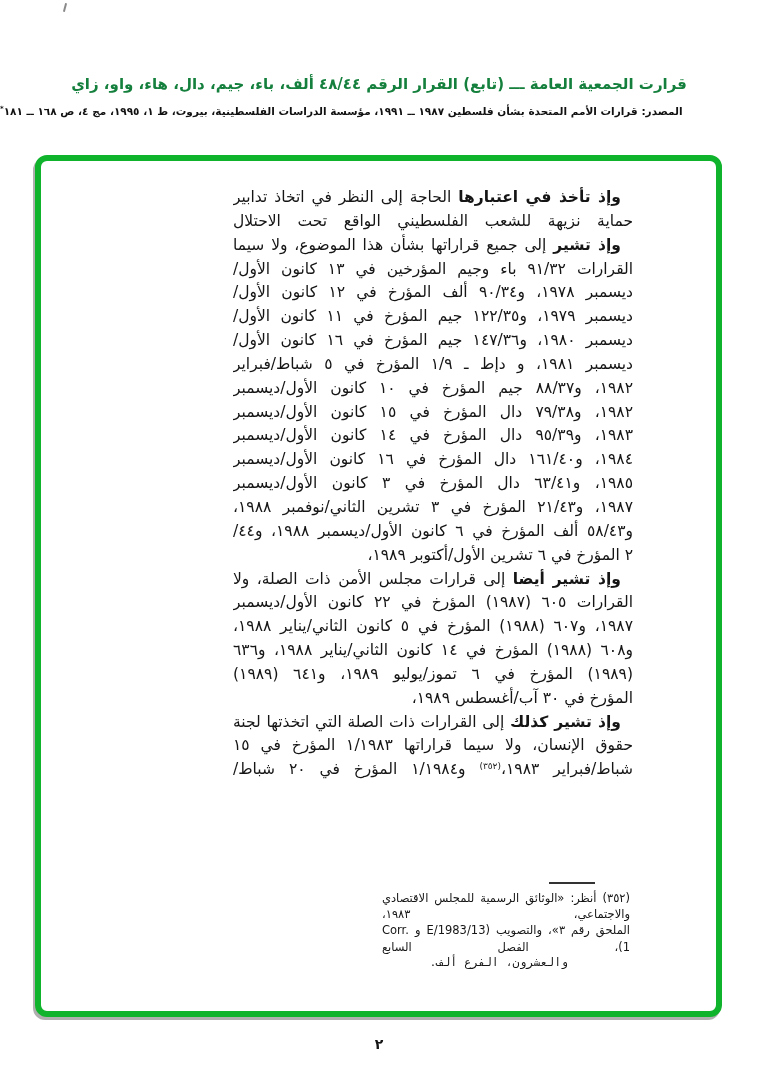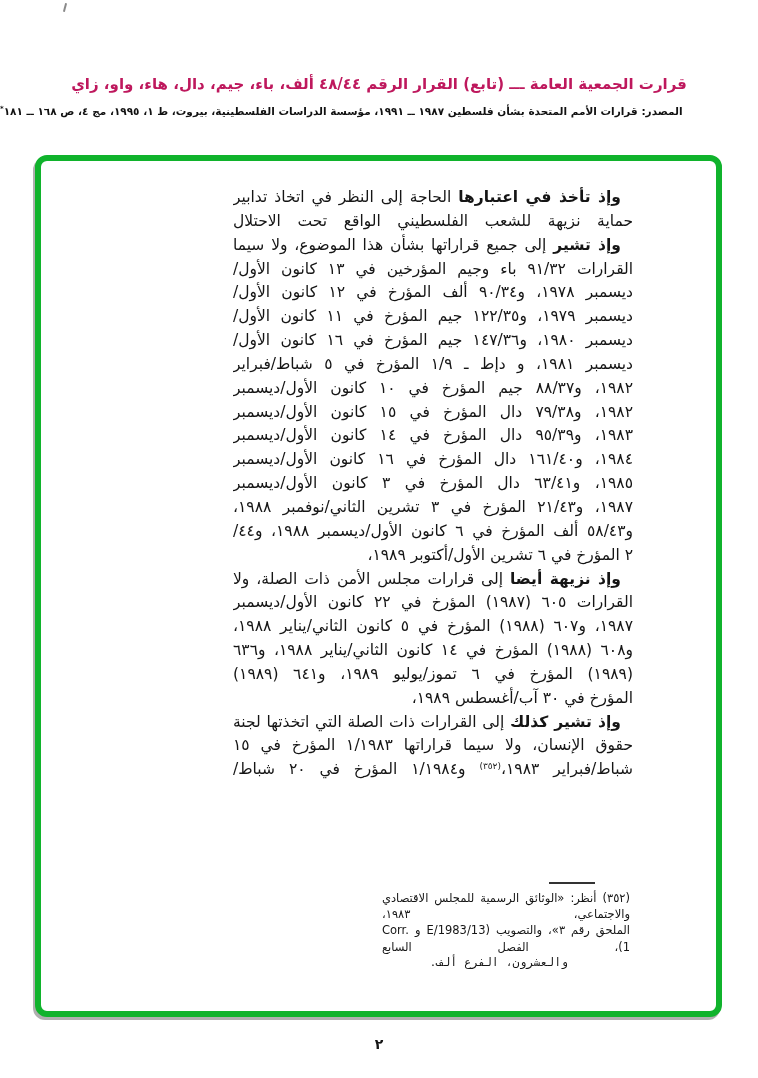--- a/index.html
+++ b/index.html
@@ -13,21 +13,21 @@
   }
   .artifact {
     position: absolute; left: 64px; top: 3px;
     width: 2px; height: 9px; background: #8a8a8a;
     transform: rotate(14deg);
   }
   .hdr-title {
     position: absolute; top: 74px; left: 0; right: 0;
     text-align: center; direction: rtl;
     font-weight: 700; font-size: 15px; line-height: 20px;
-    color: #be185d;
+    color: #15803d;
   }
   .hdr-source {
     position: absolute; top: 101px; left: 0; right: 0;
     text-align: left; direction: rtl;
     font-weight: 700; font-size: 10.5px; line-height: 16px;
     color: #111;
   }
   .hdr-source sup { font-size: 7px; vertical-align: 4px; }
   .green-box {
     position: absolute; left: 35px; top: 155px;
@@ -111,21 +111,21 @@
     <div class="ln"><span>ديسمبر ١٩٨٠، و١٤٧/٣٦ جيم المؤرخ في ١٦ كانون الأول/</span></div>
     <div class="ln"><span>ديسمبر ١٩٨١، و دإط ـ ١/٩ المؤرخ في ٥ شباط/فبراير</span></div>
     <div class="ln"><span>١٩٨٢، و٨٨/٣٧ جيم المؤرخ في ١٠ كانون الأول/ديسمبر</span></div>
     <div class="ln"><span>١٩٨٢، و٧٩/٣٨ دال المؤرخ في ١٥ كانون الأول/ديسمبر</span></div>
     <div class="ln"><span>١٩٨٣، و٩٥/٣٩ دال المؤرخ في ١٤ كانون الأول/ديسمبر</span></div>
     <div class="ln"><span>١٩٨٤، و١٦١/٤٠ دال المؤرخ في ١٦ كانون الأول/ديسمبر</span></div>
     <div class="ln"><span>١٩٨٥، و٦٣/٤١ دال المؤرخ في ٣ كانون الأول/ديسمبر</span></div>
     <div class="ln"><span>١٩٨٧، و٢١/٤٣ المؤرخ في ٣ تشرين الثاني/نوفمبر ١٩٨٨،</span></div>
     <div class="ln"><span>و٥٨/٤٣ ألف المؤرخ في ٦ كانون الأول/ديسمبر ١٩٨٨، و٤٤/</span></div>
     <div class="ln end"><span>٢ المؤرخ في ٦ تشرين الأول/أكتوبر ١٩٨٩،</span></div>
-    <div class="ln ind"><span class="b">وإذ نزيهة أيضا</span><span> إلى قرارات مجلس الأمن ذات الصلة، ولا سيما</span></div>
+    <div class="ln ind"><span class="b">وإذ تشير أيضا</span><span> إلى قرارات مجلس الأمن ذات الصلة، ولا سيما</span></div>
     <div class="ln"><span>القرارات ٦٠٥ (١٩٨٧) المؤرخ في ٢٢ كانون الأول/ديسمبر</span></div>
     <div class="ln"><span>١٩٨٧، و٦٠٧ (١٩٨٨) المؤرخ في ٥ كانون الثاني/يناير ١٩٨٨،</span></div>
     <div class="ln"><span>و٦٠٨ (١٩٨٨) المؤرخ في ١٤ كانون الثاني/يناير ١٩٨٨، و٦٣٦</span></div>
     <div class="ln"><span>(١٩٨٩) المؤرخ في ٦ تموز/يوليو ١٩٨٩، و٦٤١ (١٩٨٩)</span></div>
     <div class="ln end"><span>المؤرخ في ٣٠ آب/أغسطس ١٩٨٩،</span></div>
     <div class="ln ind"><span class="b">وإذ تشير كذلك</span><span> إلى القرارات ذات الصلة التي اتخذتها لجنة</span></div>
     <div class="ln"><span>حقوق الإنسان، ولا سيما قراراتها ١/١٩٨٣ المؤرخ في ١٥</span></div>
     <div class="ln"><span>شباط/فبراير ١٩٨٣،</span><sup>(٣٥٢)</sup><span> و١/١٩٨٤ المؤرخ في ٢٠ شباط/</span></div>
   </div>
 

